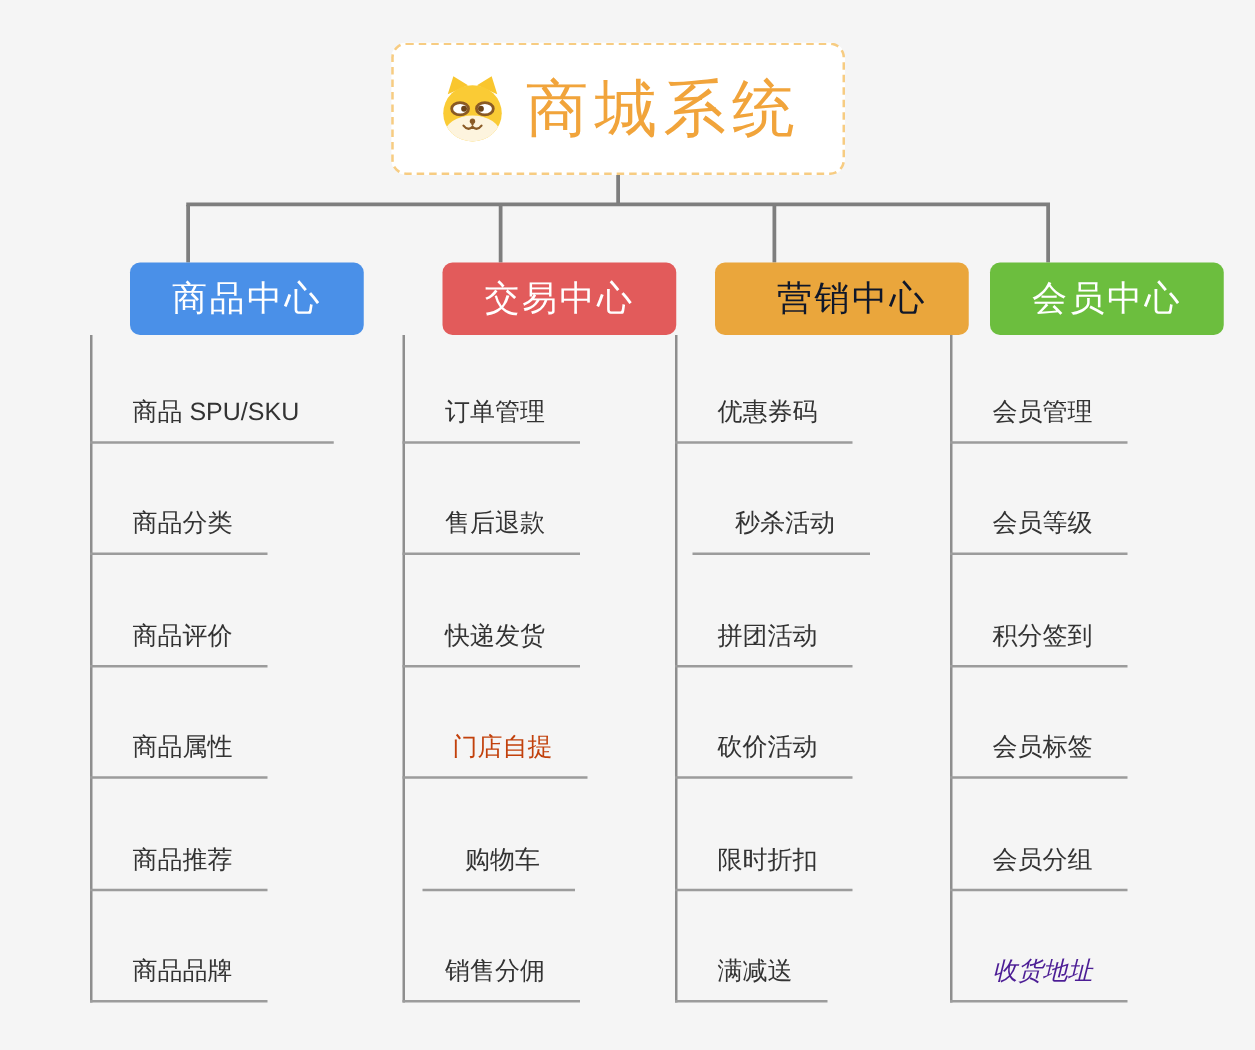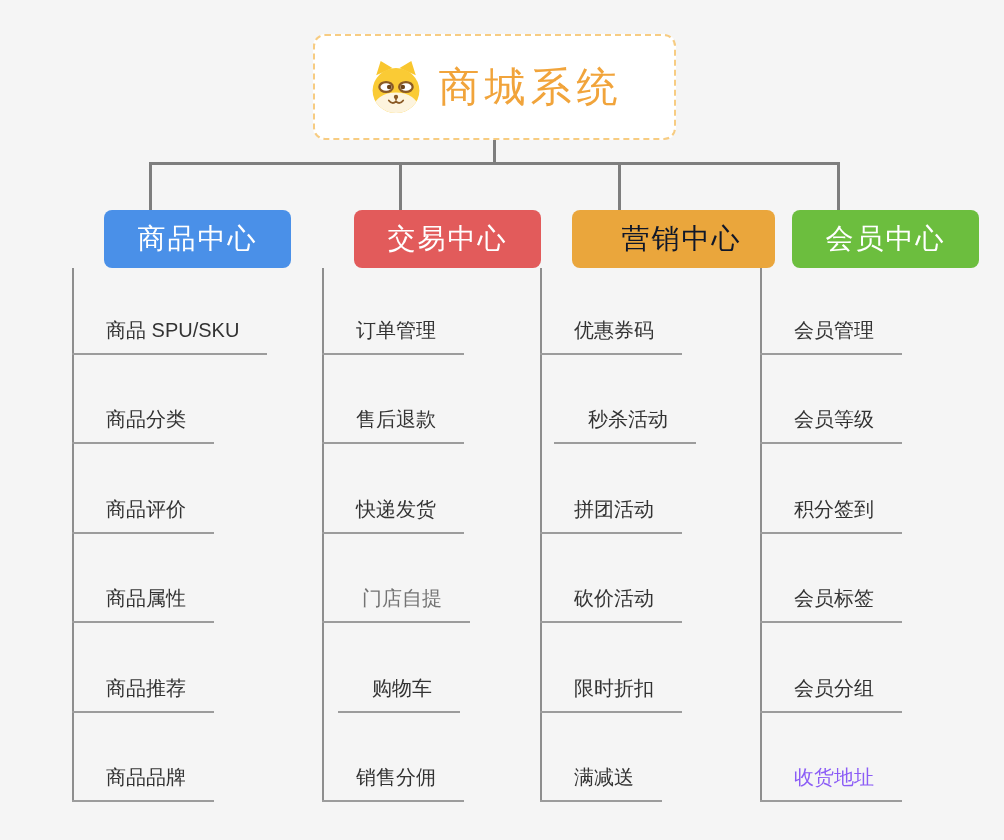--- a/index.html
+++ b/index.html
@@ -11,21 +11,21 @@
   .stub{left:493px;top:140px;width:3px;height:24px}
   .spine{left:149px;top:162px;width:691px;height:3px}
   .drop{top:164px;width:3px;height:46px}
   .d0{left:149px}.d1{left:399px}.d2{left:618px}.d3{left:837px}
 
   .root{
     position:absolute;left:313px;top:34px;width:363px;height:106px;
     box-sizing:border-box;background:#ffffff;border:2px dashed #F7CC82;
     border-radius:12px;display:flex;align-items:center;justify-content:center;gap:14px;
   }
-  .root-title{font-size:41px;letter-spacing:5px;font-weight:500;line-height:1}
+  .root-title{font-size:50px;letter-spacing:5px;font-weight:500;line-height:1}
   .root-icon{flex:0 0 auto}
 
   .branch{position:absolute;top:210px;width:260px;height:610px}
   .b0{left:57px}.b1{left:307px}.b2{left:525px}.b3{left:745px}
   .branch-box{
     width:187px;height:58px;border-radius:8px;font-size:28px;
     text-align:center;line-height:58px;letter-spacing:2px;margin-left:47px;
   }
   .trunk{position:absolute;left:15px;top:58px;width:2px;height:534px}
   .leaf{
@@ -76,21 +76,21 @@
   <div class="leaf l4" style="border-color: rgb(156, 156, 156); color: rgb(51, 51, 51);">商品推荐</div>
   <div class="leaf l5" style="border-color: rgb(156, 156, 156); color: rgb(51, 51, 51);">商品品牌</div>
 </div>
 
 <div class="branch b1">
   <div class="branch-box" style="background: rgb(226, 91, 91); color: rgb(255, 255, 255);">交易中心</div>
   <div class="trunk" style="background: rgb(142, 142, 142);"></div>
   <div class="leaf l0" style="border-color: rgb(156, 156, 156); color: rgb(51, 51, 51);">订单管理</div>
   <div class="leaf l1" style="border-color: rgb(156, 156, 156); color: rgb(51, 51, 51);">售后退款</div>
   <div class="leaf l2" style="border-color: rgb(156, 156, 156); color: rgb(51, 51, 51);">快递发货</div>
-  <div class="leaf l3" style="border-color: rgb(156, 156, 156); color: #737373; padding-left: 40px;">门店自提</div>
+  <div class="leaf l3" style="border-color: rgb(156, 156, 156); color: #c2410c; padding-left: 40px;">门店自提</div>
   <div class="leaf l4" style="border-color: rgb(156, 156, 156); color: rgb(51, 51, 51); margin-left: 16px;">购物车</div>
   <div class="leaf l5" style="border-color: rgb(156, 156, 156); color: rgb(51, 51, 51);">销售分佣</div>
 </div>
 
 <div class="branch b2">
   <div class="branch-box" style="background: rgb(234, 166, 60); color: #0f172a; padding-left: 16px;">营销中心</div>
   <div class="trunk" style="background: rgb(142, 142, 142);"></div>
   <div class="leaf l0" style="border-color: rgb(156, 156, 156); color: rgb(51, 51, 51);">优惠券码</div>
   <div class="leaf l1" style="border-color: rgb(156, 156, 156); color: rgb(51, 51, 51); margin-left: 14px;">秒杀活动</div>
   <div class="leaf l2" style="border-color: rgb(156, 156, 156); color: rgb(51, 51, 51);">拼团活动</div>
@@ -100,14 +100,14 @@
 </div>
 
 <div class="branch b3">
   <div class="branch-box" style="background: rgb(108, 190, 62); color: rgb(255, 255, 255);">会员中心</div>
   <div class="trunk" style="background: rgb(142, 142, 142);"></div>
   <div class="leaf l0" style="border-color: rgb(156, 156, 156); color: rgb(51, 51, 51);">会员管理</div>
   <div class="leaf l1" style="border-color: rgb(156, 156, 156); color: rgb(51, 51, 51);">会员等级</div>
   <div class="leaf l2" style="border-color: rgb(156, 156, 156); color: rgb(51, 51, 51);">积分签到</div>
   <div class="leaf l3" style="border-color: rgb(156, 156, 156); color: rgb(51, 51, 51);">会员标签</div>
   <div class="leaf l4" style="border-color: rgb(156, 156, 156); color: rgb(51, 51, 51);">会员分组</div>
-  <div class="leaf l5" style="border-color: rgb(156, 156, 156); color: #8b5cf6;">收货地址</div>
+  <div class="leaf l5" style="border-color: rgb(156, 156, 156); color: #4c1d95; font-style: italic;">收货地址</div>
 </div>
 
 </body></html>

